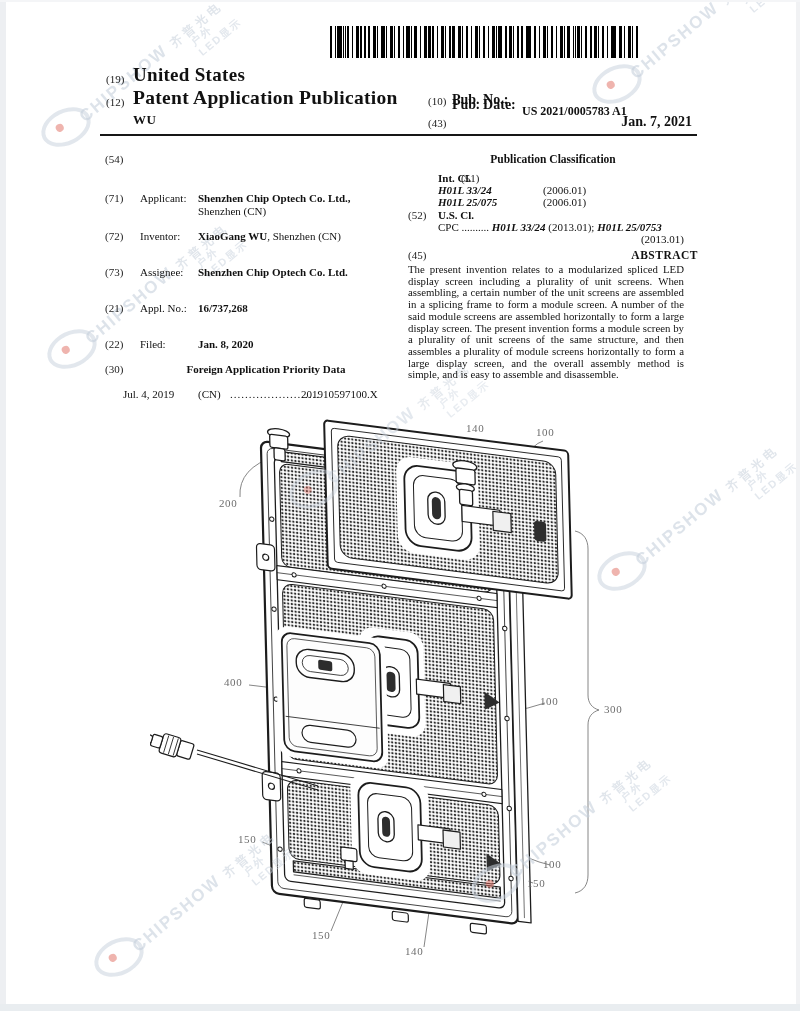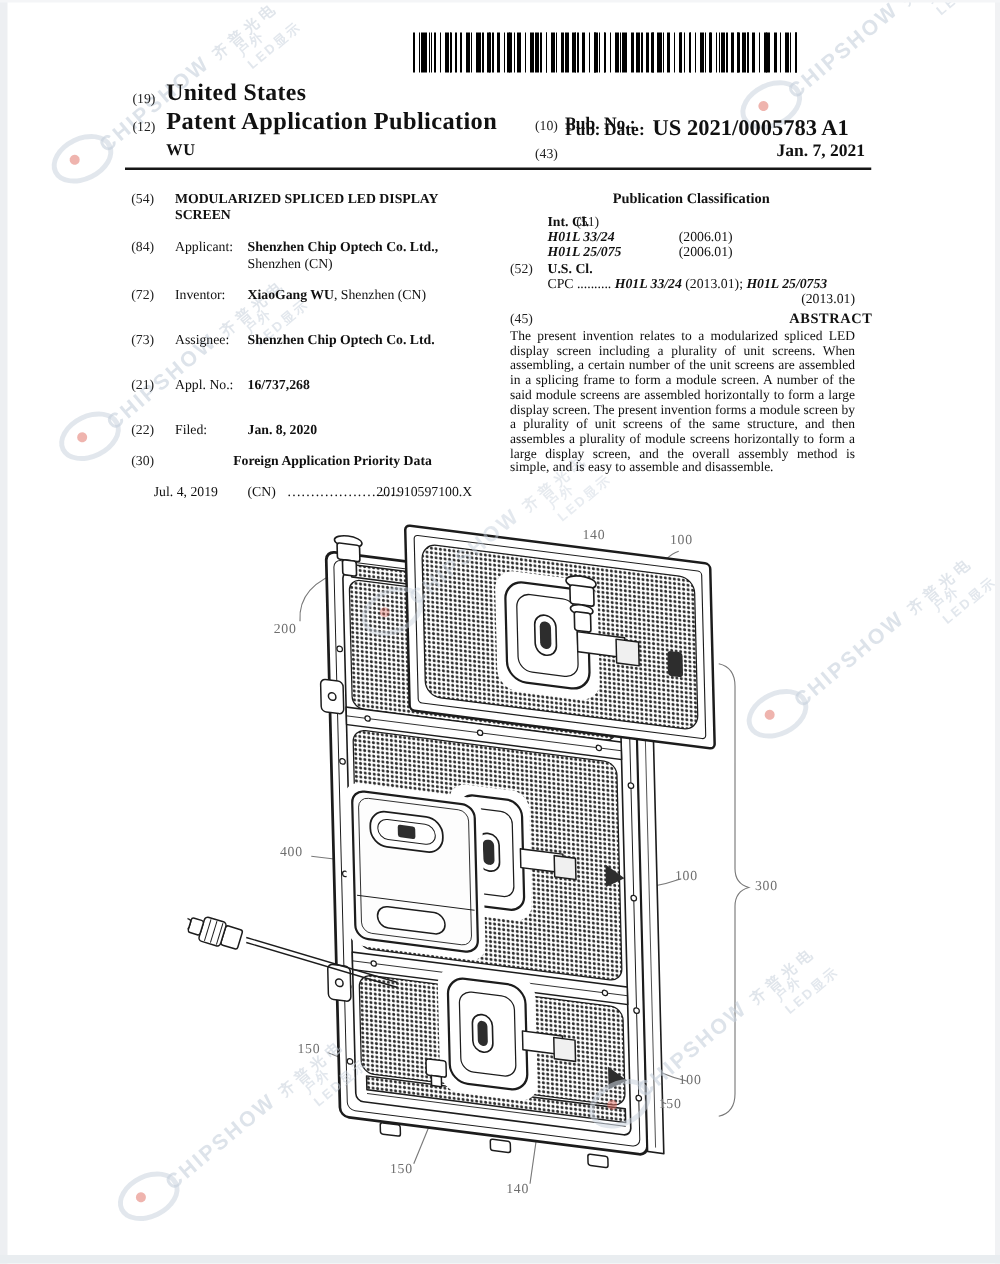--- a/index.html
+++ b/index.html
@@ -126,33 +126,29 @@
   <div class="abs z2 barcode"></div>
 
   <span class="abs z2 code" style="left:106px;top:73px;">(19)</span>
   <span class="abs z2 h-big" style="left:133px;top:64px;">United States</span>
   <span class="abs z2 code" style="left:106px;top:96px;">(12)</span>
   <span class="abs z2 h-big" style="left:133px;top:87px;font-size:19.5px;">Patent Application Publication</span>
   <span class="abs z2 b" style="left:133px;top:112px;font-size:13px;letter-spacing:.5px;">WU</span>
 
   <span class="abs z2 code" style="left:428px;top:95px;">(10)</span>
   <span class="abs z2 b" style="left:452px;top:92px;font-size:14px;">Pub. No.:</span>
-  <span class="abs z2 b" style="left:522px;top:92px;font-size:18px;">US 2021/0005783 A1</span>
+  <span class="abs z2 b" style="left:522px;top:104px;font-size:12px;">US 2021/0005783 A1</span>
   <span class="abs z2 code" style="left:428px;top:117px;">(43)</span>
   <span class="abs z2 b" style="left:452px;top:97px;font-size:14px;">Pub. Date:</span>
   <span class="abs z2 b" style="left:560px;top:114px;width:132px;text-align:right;font-size:14px;">Jan. 7, 2021</span>
   <div class="abs z2 rule"></div>
 
   <span class="abs z2 code" style="left:105px;top:153px;">(54)</span>
-  <div class="abs z2 small b" style="left:140px;top:153px;width:252px;">
-    <span style="display:block;">MODULARIZED SPLICED LED DISPLAY</span>
-    <span style="display:block;">SCREEN</span>
-  </div>
-
-  <span class="abs z2 code" style="left:105px;top:192px;">(84)</span>
+
+  <span class="abs z2 code" style="left:105px;top:192px;">(71)</span>
   <span class="abs z2 small" style="left:140px;top:192px;">Applicant:</span>
   <div class="abs z2 small" style="left:198px;top:192px;width:195px;">
     <span class="b" style="display:block;">Shenzhen Chip Optech Co. Ltd.,</span>
     <span style="display:block;">Shenzhen (CN)</span>
   </div>
 
   <span class="abs z2 code" style="left:105px;top:230px;">(72)</span>
   <span class="abs z2 small" style="left:140px;top:230px;">Inventor:</span>
   <div class="abs z2 small" style="left:198px;top:230px;width:195px;">
     <span class="b">XiaoGang WU</span><span>, Shenzhen (CN)</span>

